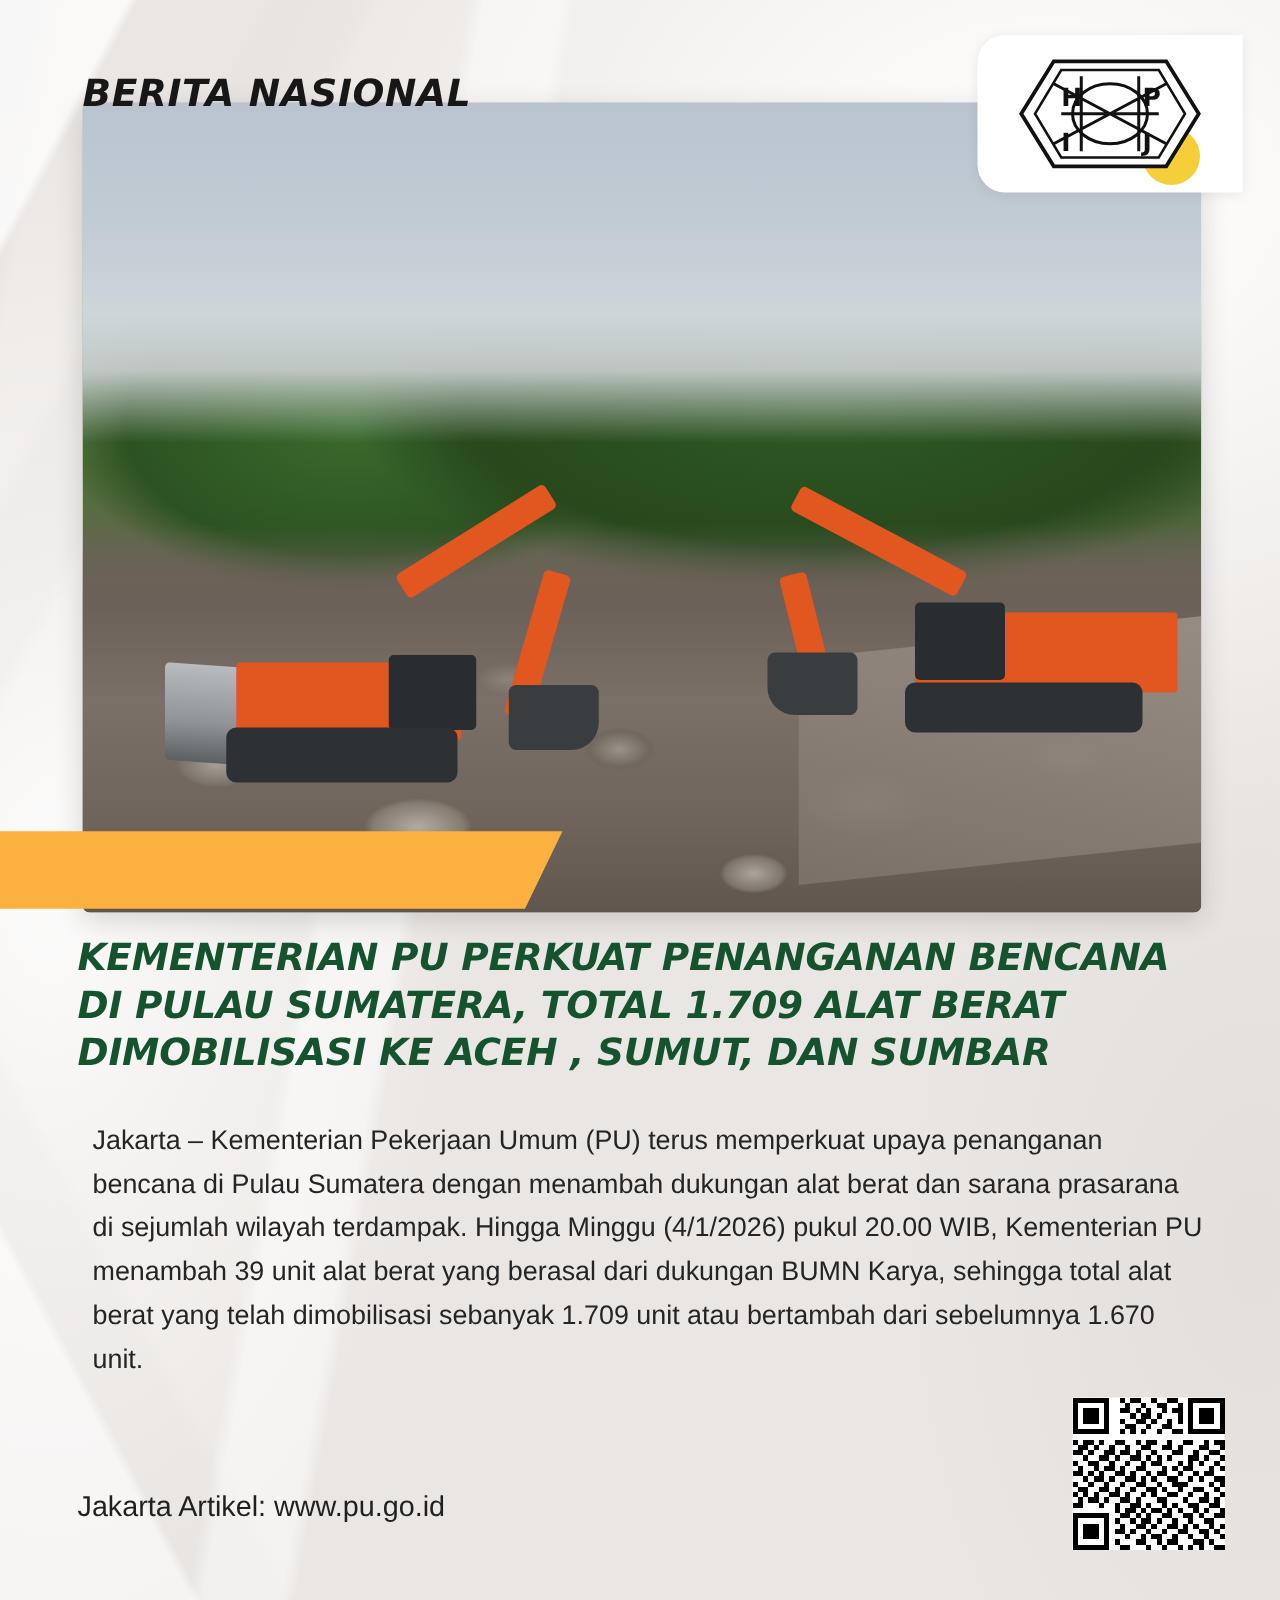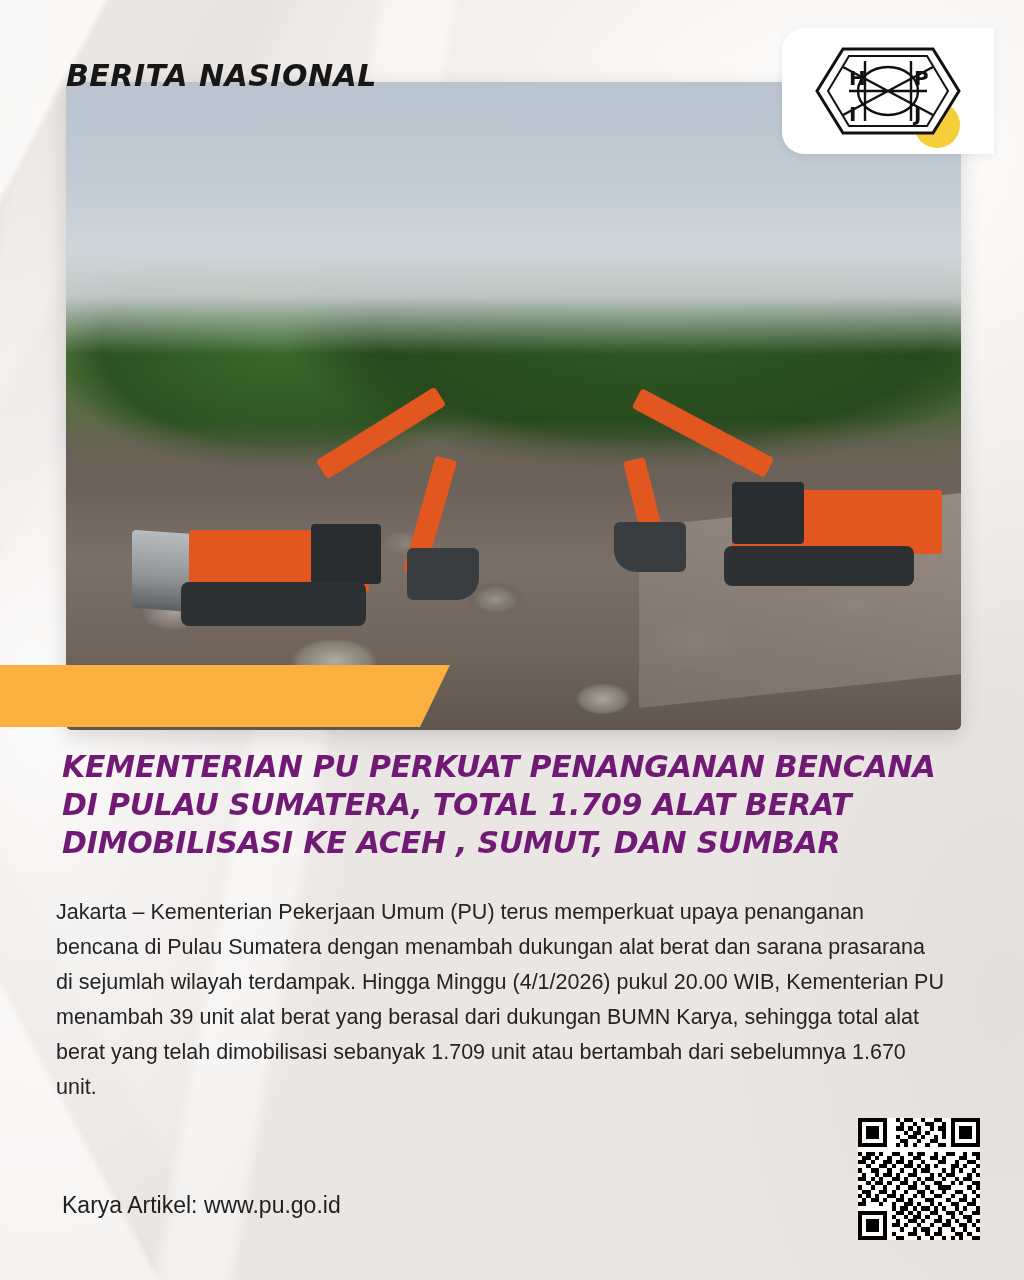--- a/index.html
+++ b/index.html
@@ -180,28 +180,28 @@
     position: absolute;
     left: 62px;
     top: 748px;
     width: 880px;
     font-family: "DejaVu Sans", sans-serif;
     font-weight: 700;
     font-style: italic;
     font-size: 30px;
     line-height: 1.26;
     letter-spacing: -0.2px;
-    color: #701a75;
+    color: #14532d;
     text-transform: uppercase;
   }
 
   
   .body-copy {
     position: absolute;
-    left: 56px;
+    left: 74px;
     top: 895px;
     width: 888px;
     font-family: "Liberation Sans", sans-serif;
     font-size: 21.5px;
     line-height: 1.63;
     color: #242424;
     text-align: left;
   }
 
   
@@ -271,21 +271,21 @@
   </svg>
 </div>
 
 <div class="ribbon"></div>
 <div class="ribbon-text">BERITA NASIONAL</div>
 
 <h1 class="headline">KEMENTERIAN PU PERKUAT PENANGANAN BENCANA DI PULAU SUMATERA, TOTAL 1.709 ALAT BERAT DIMOBILISASI KE ACEH , SUMUT, DAN SUMBAR</h1>
 
 <p class="body-copy">Jakarta – Kementerian Pekerjaan Umum (PU) terus memperkuat upaya penanganan bencana di Pulau Sumatera dengan menambah dukungan alat berat dan sarana prasarana di sejumlah wilayah terdampak. Hingga Minggu (4/1/2026) pukul 20.00 WIB, Kementerian PU menambah 39 unit alat berat yang berasal dari dukungan BUMN Karya, sehingga total alat berat yang telah dimobilisasi sebanyak 1.709 unit atau bertambah dari sebelumnya 1.670 unit.</p>
 
-<div class="source">Karya Artikel: www.pu.go.id</div>
+<div class="source">Jakarta Artikel: www.pu.go.id</div>
 
 <div class="qr">
   <svg width="122" height="122" viewBox="0 0 29 29" shape-rendering="crispEdges">
     <rect width="29" height="29" fill="#ffffff"></rect>
     <g fill="#000000">
       <path d="M0,0h7v7h-7z M1,1v5h5v-5z"></path>
       <rect x="2" y="2" width="3" height="3"></rect>
       <path d="M22,0h7v7h-7z M23,1v5h5v-5z"></path>
       <rect x="24" y="2" width="3" height="3"></rect>
       <path d="M0,22h7v7h-7z M1,23v5h5v-5z"></path>

